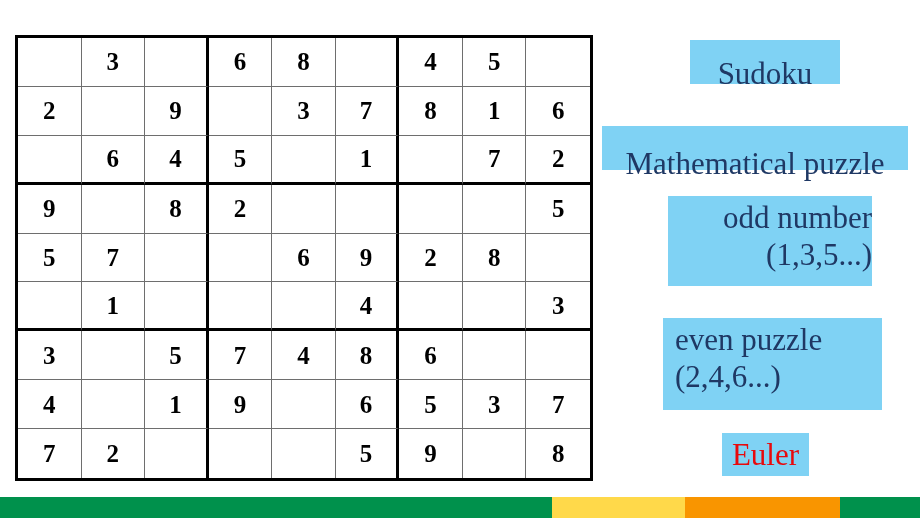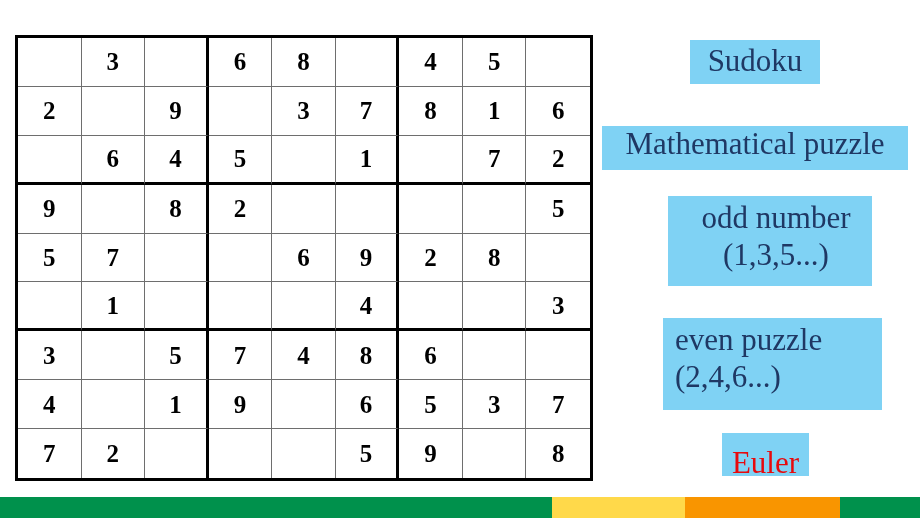--- a/index.html
+++ b/index.html
@@ -65,56 +65,56 @@
     background: #7FD2F4;
     color: #1F3864;
     font-size: 31px;
     line-height: 1.18;
     box-sizing: border-box;
     white-space: pre-line;
   }
   #label-sudoku {
     left: 690px;
     top: 40px;
-    width: 130px;
+    width: 150px;
     height: 44px;
     text-align: center;
-    padding-top: 3px;
+    padding-top: 16px;
   }
   #label-mathematical-puzzle {
     left: 602px;
     top: 126px;
     width: 306px;
     height: 44px;
     text-align: center;
-    padding-top: 0;
+    padding-top: 20px;
   }
   #label-odd-number {
     left: 668px;
     top: 196px;
     width: 204px;
     height: 90px;
-    text-align: center;
+    text-align: right;
     padding: 4px 0 0 12px;
   }
   #label-even-number {
     left: 663px;
     top: 318px;
     width: 219px;
     height: 92px;
     text-align: left;
     padding: 4px 0 0 12px;
   }
   #label-euler {
     left: 722px;
     top: 433px;
     width: 87px;
     height: 43px;
     text-align: center;
-    padding-top: 12px;
+    padding-top: 4px;
     color: #E8090C;
   }
 
   
   #bottom-bar {
     position: absolute;
     left: 0;
     bottom: 0;
     width: 920px;
     height: 21px;

